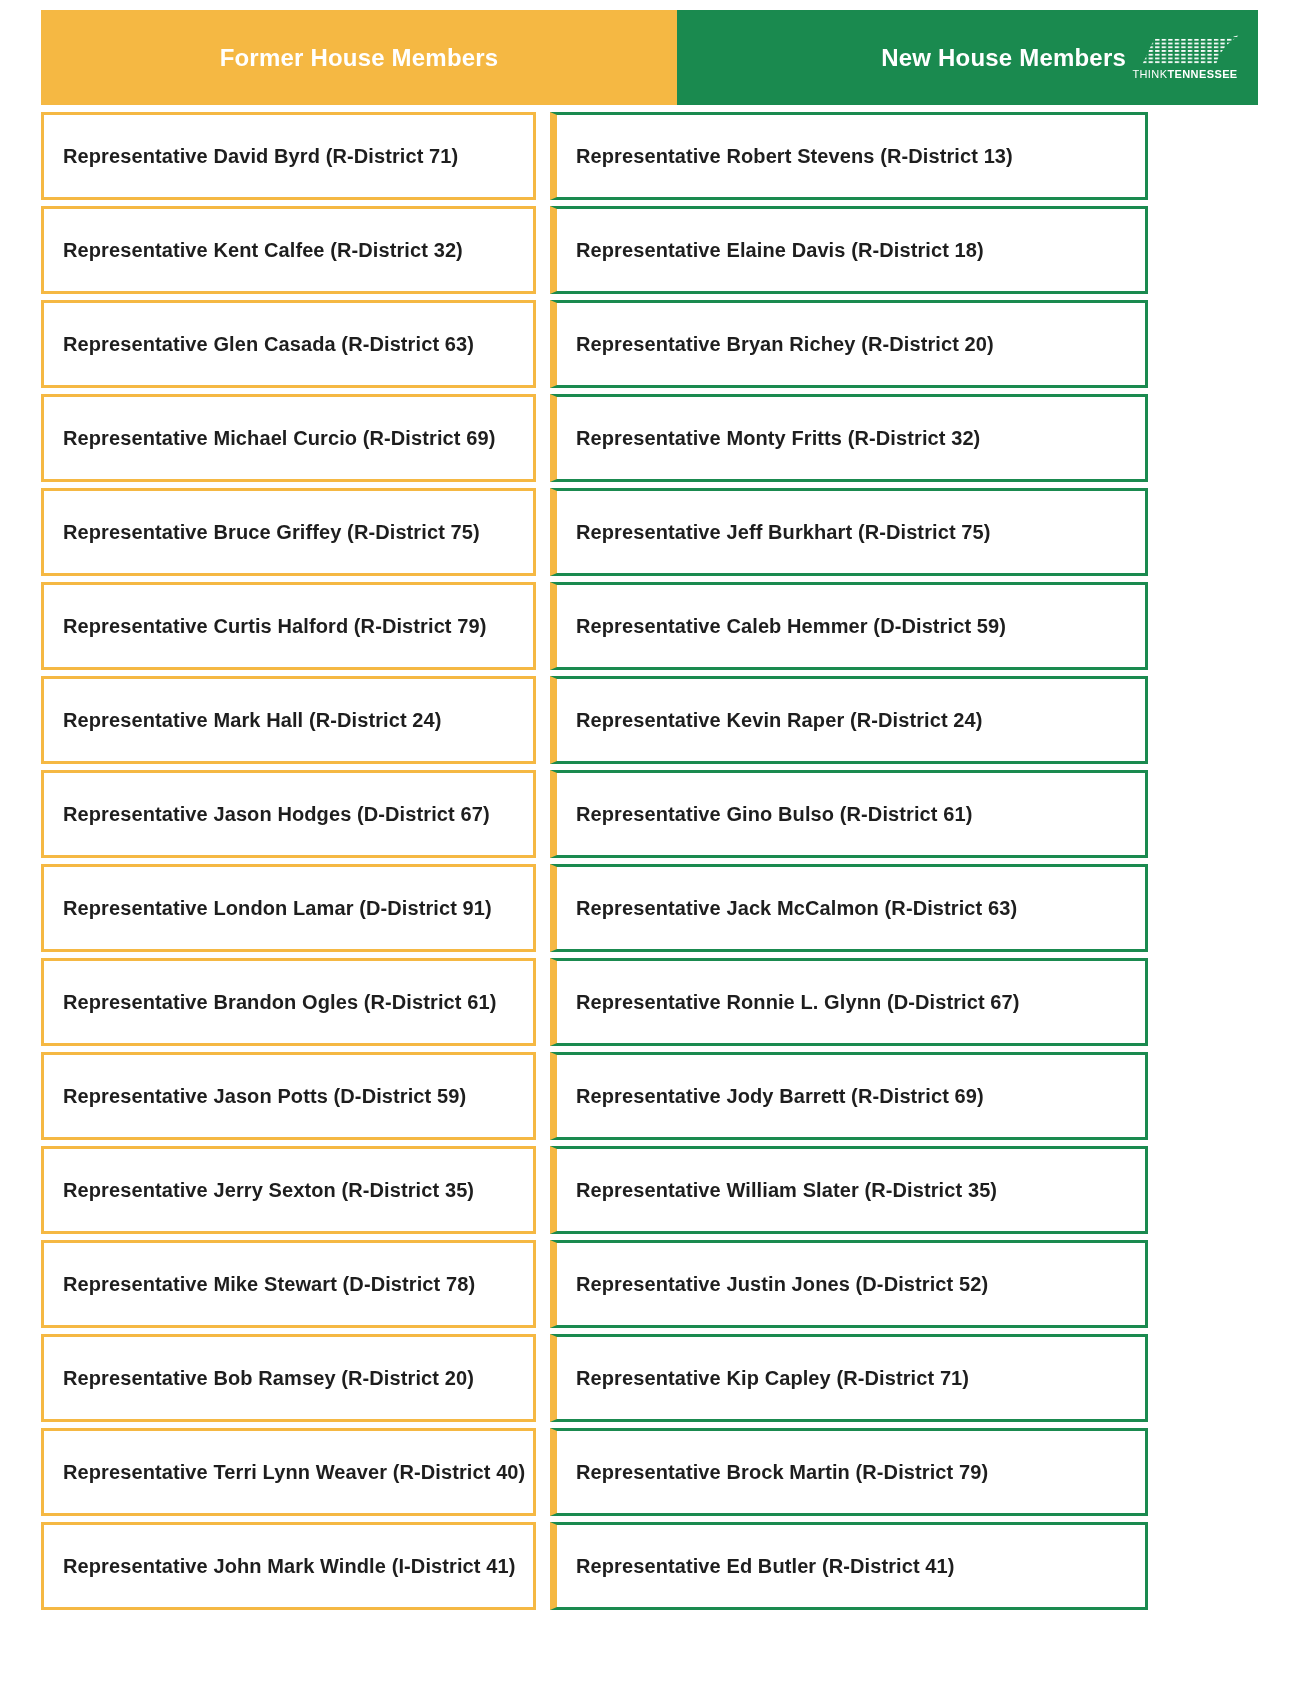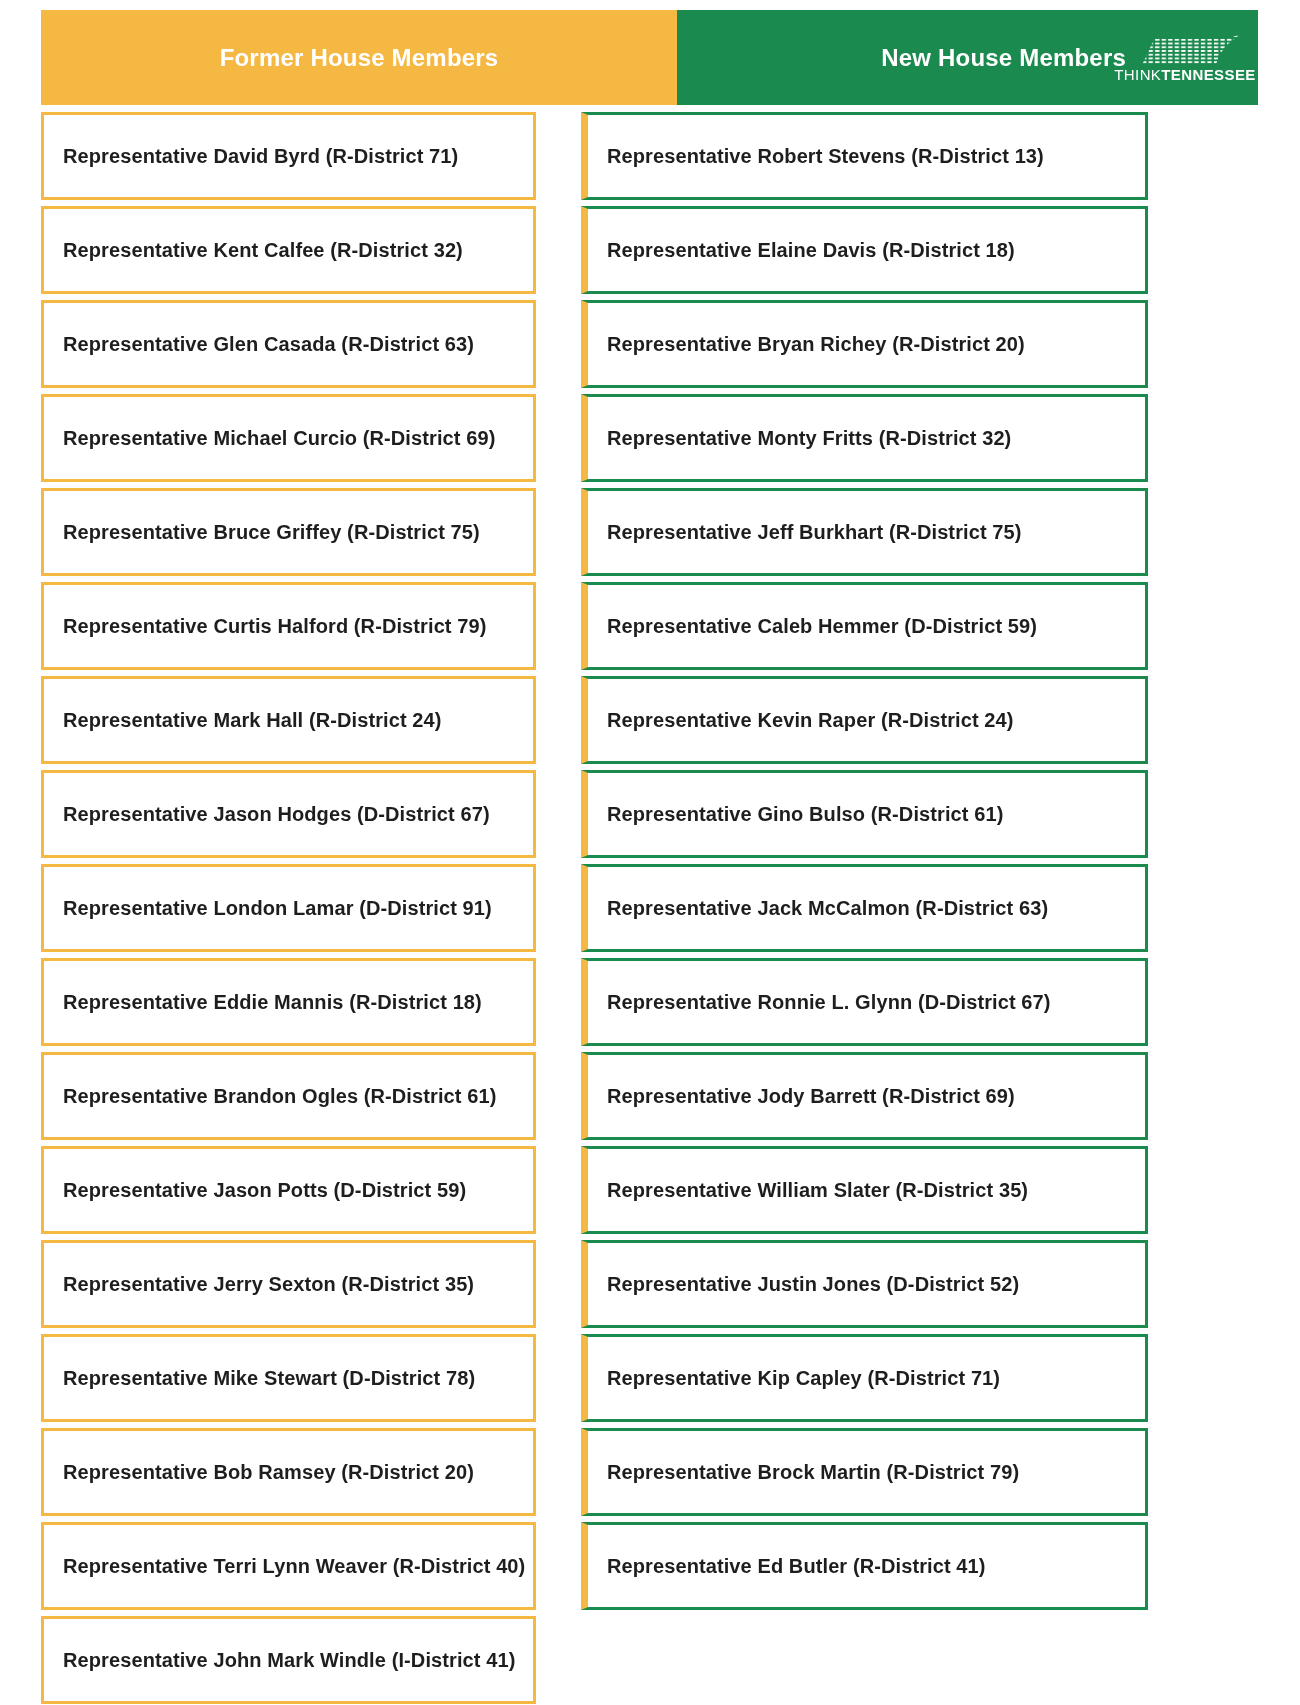--- a/index.html
+++ b/index.html
@@ -15,31 +15,31 @@
   
   .headers{display:flex;width:100%;}
   .hdr{height:95px;display:flex;align-items:center;justify-content:center;}
   .hdr-former{width:636px;background:var(--orange);}
   .hdr-new{width:581px;background:var(--green);}
   .hdr-label{color:#ffffff;font-weight:bold;font-size:24px;letter-spacing:.2px;}
   .hdr-new .hdr-label{flex:1;text-align:right;}
   
   .logo{display:flex;flex-direction:column;align-items:center;margin-right:14px;width:118px;}
   .logo svg{display:block;width:112px;height:34px;}
-  .logo-text{color:#ffffff;font-size:15px;line-height:13px;letter-spacing:.4px;white-space:nowrap;}
+  .logo-text{color:#ffffff;font-size:11px;line-height:13px;letter-spacing:.4px;white-space:nowrap;}
   .logo-think{font-weight:400;}
   .logo-tn{font-weight:bold;}
   
   .cols{display:flex;margin-top:7px;}
   .col{display:flex;flex-direction:column;row-gap:6px;}
   .col-former{width:495px;margin-right:14px;}
   .col-new{width:598px;}
   .cell{height:88px;background:#ffffff;display:flex;align-items:center;padding-left:19px;}
   .cell-former{border:3px solid var(--orange);}
-  .cell-new{border:3px solid var(--green);border-left:7px solid var(--orange);margin-left:31px;}
+  .cell-new{border:3px solid var(--green);border-left:7px solid var(--orange);}
   .cell-text{font-weight:bold;font-size:20px;color:var(--text);letter-spacing:.1px;}
 </style>
 </head>
 <body>
 
 <div class="board">
 
   <div class="headers">
     <div class="hdr hdr-former">
       <span class="hdr-label">Former House Members</span>
@@ -93,23 +93,20 @@
   </div>
 
   <div class="cell cell-former">
     <span class="cell-text">Representative Jason Hodges (D-District 67)</span>
   </div>
 
   <div class="cell cell-former">
     <span class="cell-text">Representative London Lamar (D-District 91)</span>
   </div>
 
-  <div class="cell cell-former">
-    <span class="cell-text">Representative Eddie Mannis (R-District 18)</span>
-  </div>
 
   <div class="cell cell-former">
     <span class="cell-text">Representative Brandon Ogles (R-District 61)</span>
   </div>
 
   <div class="cell cell-former">
     <span class="cell-text">Representative Jason Potts (D-District 59)</span>
   </div>
 
   <div class="cell cell-former">

